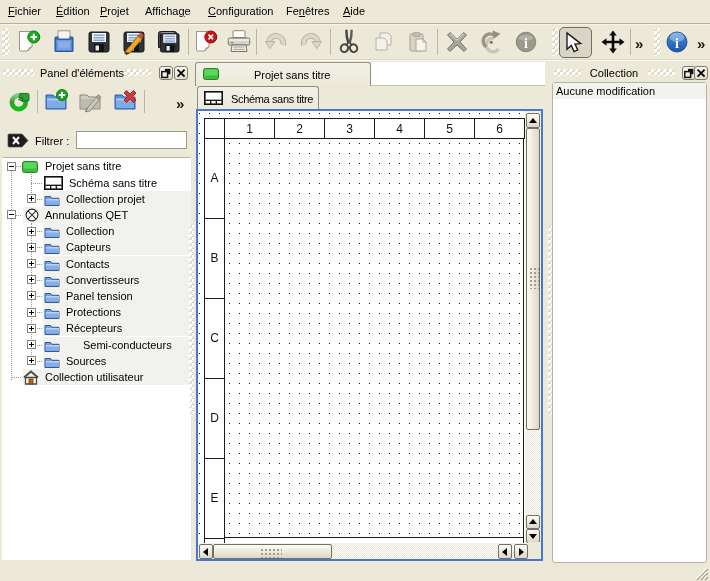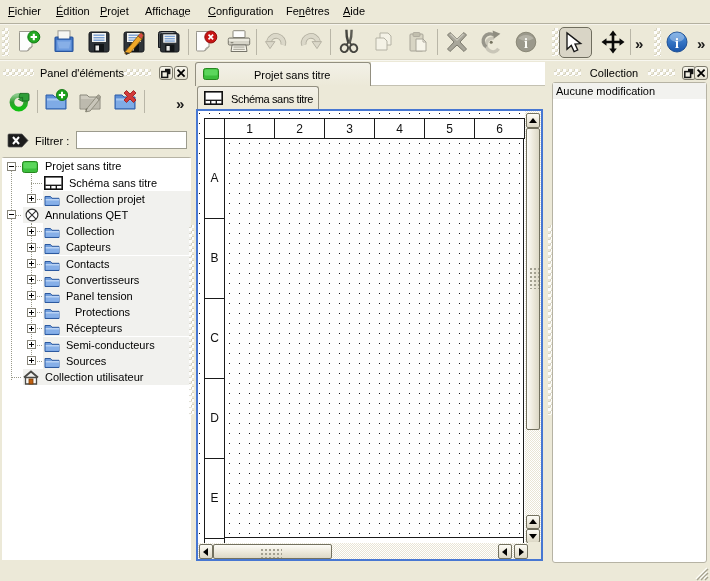--- a/index.html
+++ b/index.html
@@ -217,29 +217,29 @@
   </div>
 <div class="abs" style="left:43px;top:271.7px;width:148px;height:16px;background:#f1f1ee;"></div>
 <div class="row" style="left:3px;top:271.7px;">
     <span class="rl" style="left:63px;">Convertisseurs</span>
   </div>
 <div class="abs" style="left:43px;top:287.9px;width:148px;height:16px;background:#f1f1ee;"></div>
 <div class="row" style="left:3px;top:287.9px;">
     <span class="rl" style="left:63px;">Panel tension</span>
   </div>
 <div class="abs" style="left:43px;top:304.1px;width:148px;height:16px;background:#f1f1ee;"></div>
-<div class="row" style="left:12px;top:304.1px;padding-left:16px;">
+<div class="row" style="left:3px;top:304.1px;padding-left:16px;">
     <span class="rl" style="left:63px;">Protections</span>
   </div>
 <div class="abs" style="left:43px;top:320.3px;width:148px;height:16px;background:#f1f1ee;"></div>
 <div class="row" style="left:3px;top:320.3px;">
     <span class="rl" style="left:63px;">Récepteurs</span>
   </div>
 <div class="abs" style="left:43px;top:336.5px;width:148px;height:16px;background:#f1f1ee;"></div>
-<div class="row" style="left:3px;top:336.5px;text-decoration:underline;">
+<div class="row" style="left:20px;top:336.5px;text-decoration:underline;">
     <span class="rl" style="left:63px;">Semi-conducteurs</span>
   </div>
 <div class="abs" style="left:43px;top:352.7px;width:148px;height:16px;background:#f1f1ee;"></div>
 <div class="row" style="left:3px;top:352.7px;">
     <span class="rl" style="left:63px;">Sources</span>
   </div>
 <div class="abs" style="left:23px;top:368.9px;width:168px;height:16px;background:#f1f1ee;"></div>
 <div class="row" style="left:3px;top:368.9px;">
     <span class="rl" style="left:42px;">Collection utilisateur</span>
   </div>

